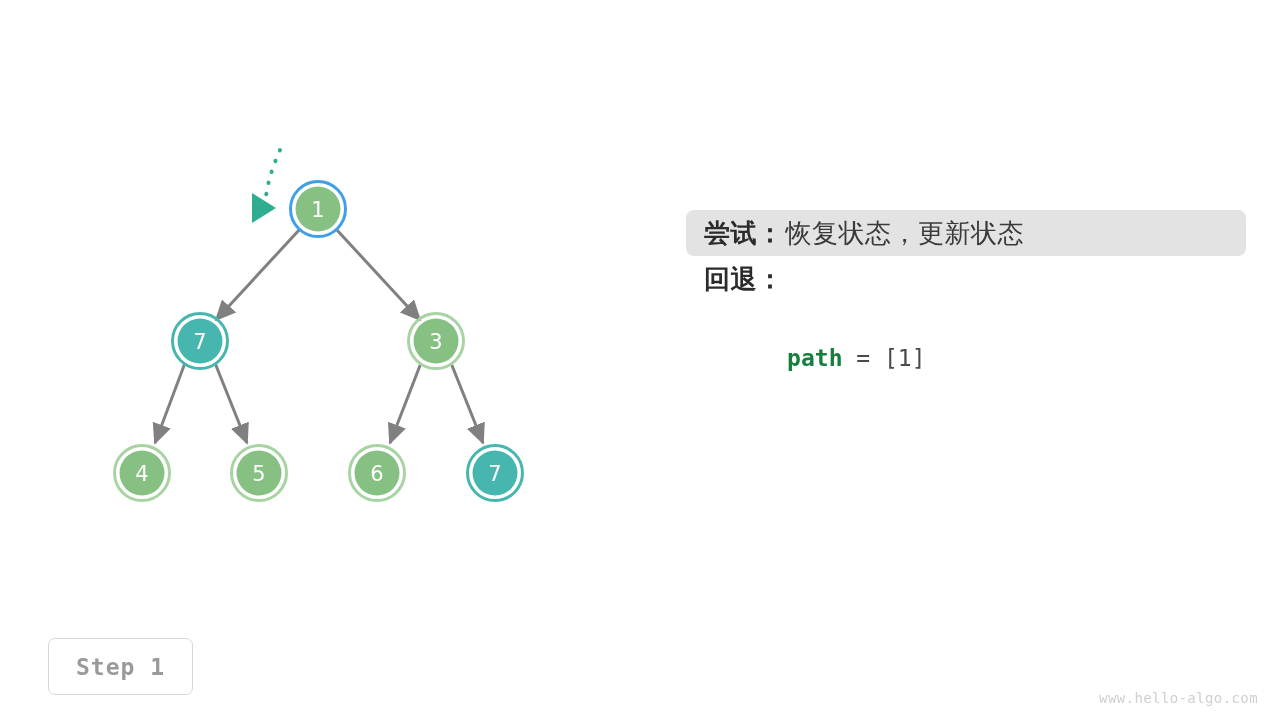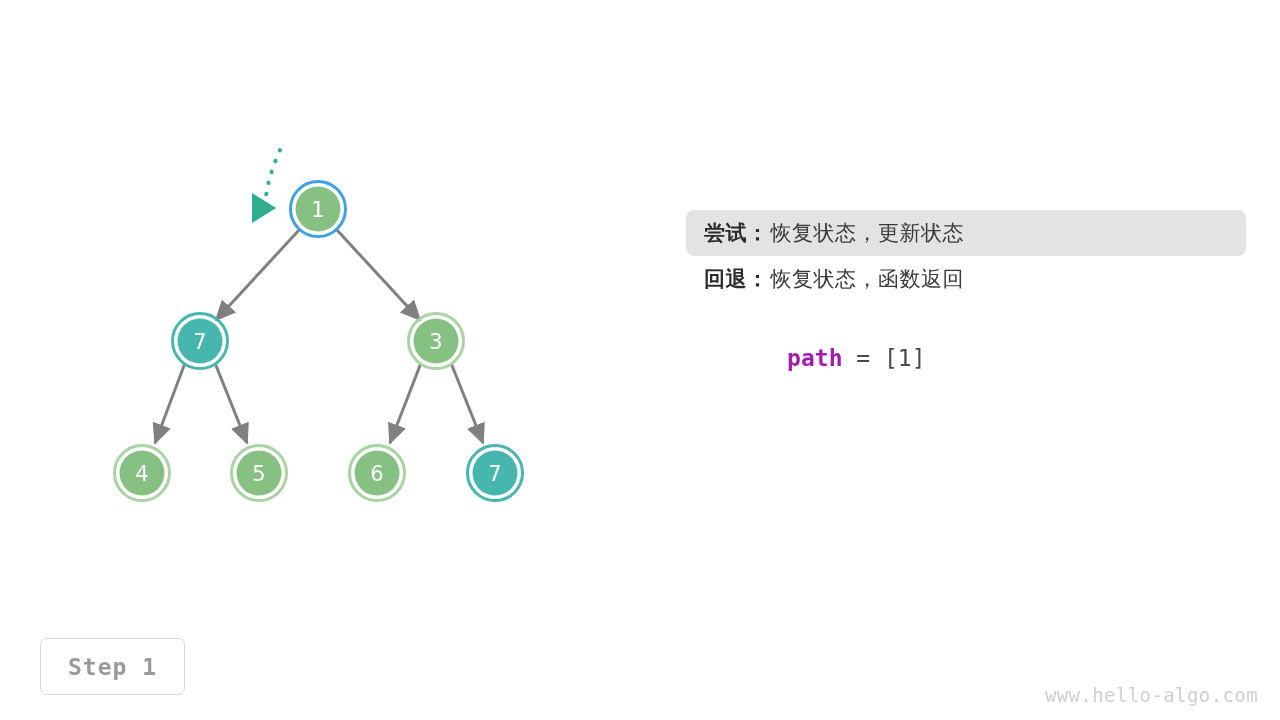--- a/index.html
+++ b/index.html
@@ -43,21 +43,21 @@
     left: 686px;
     top: 210px;
     width: 560px;
   }
   .hint-row {
     height: 46px;
     display: flex;
     align-items: center;
     padding: 3px 18px;
     box-sizing: border-box;
-    font-size: 21px;
+    font-size: 26px;
     color: #3a3a3a;
     letter-spacing: 0.5px;
   }
   .hint-row.highlight {
     background: #e3e3e3;
     border-radius: 8px;
   }
   .hint-key {
     font-weight: bold;
     color: #2b2b2b;
@@ -71,28 +71,28 @@
   .code-line {
     font-family: "DejaVu Sans Mono", "Liberation Mono", monospace;
     font-size: 23px;
     padding: 0 18px;
     white-space: pre;
     line-height: 1.0;
   }
   #code-path-line { margin-top: 22px; }
   #code-res-line  { margin-top: 94px; }
 
-  .var-path { color: #a21caf; font-weight: bold; }
+  .var-path { color: #15803d; font-weight: bold; }
   .var-res  { color: #2FA296; font-weight: bold; }
   .code-rest { color: #4a4a4a; }
 
   
   #step-badge {
     position: absolute;
-    left: 40px;
+    left: 48px;
     top: 638px;
     width: 145px;
     height: 57px;
     box-sizing: border-box;
     border: 1px solid #d8d8d8;
     border-radius: 7px;
     background: #ffffff;
     display: flex;
     align-items: center;
     justify-content: center;
@@ -102,21 +102,21 @@
     color: #9a9a9a;
     letter-spacing: 1px;
   }
 
   
   #watermark {
     position: absolute;
     right: 22px;
     bottom: 14px;
     font-family: "DejaVu Sans Mono", "Liberation Mono", monospace;
-    font-size: 19px;
+    font-size: 14px;
     color: #cfcfcf;
     letter-spacing: 0.4px;
   }
 </style>
 </head>
 <body>
 
 <div id="stage">
 
   <svg id="tree-svg" viewBox="0 0 640 720">
@@ -189,21 +189,20 @@
 
   <div id="panel">
 
     <div class="hint-row highlight">
       <span class="hint-key">尝试：</span>
       <span class="hint-val">恢复状态，更新状态</span>
     </div>
 
     <div class="hint-row">
       <span class="hint-key">回退：</span>
-      <span class="hint-val">恢复状态，函数返回</span>
     </div>
 
     <div class="code-line" id="code-path-line">
       <span class="var-path">path</span><span class="code-rest"> = [1]</span>
     </div>
 
 
   </div>
 
   <div id="step-badge">

